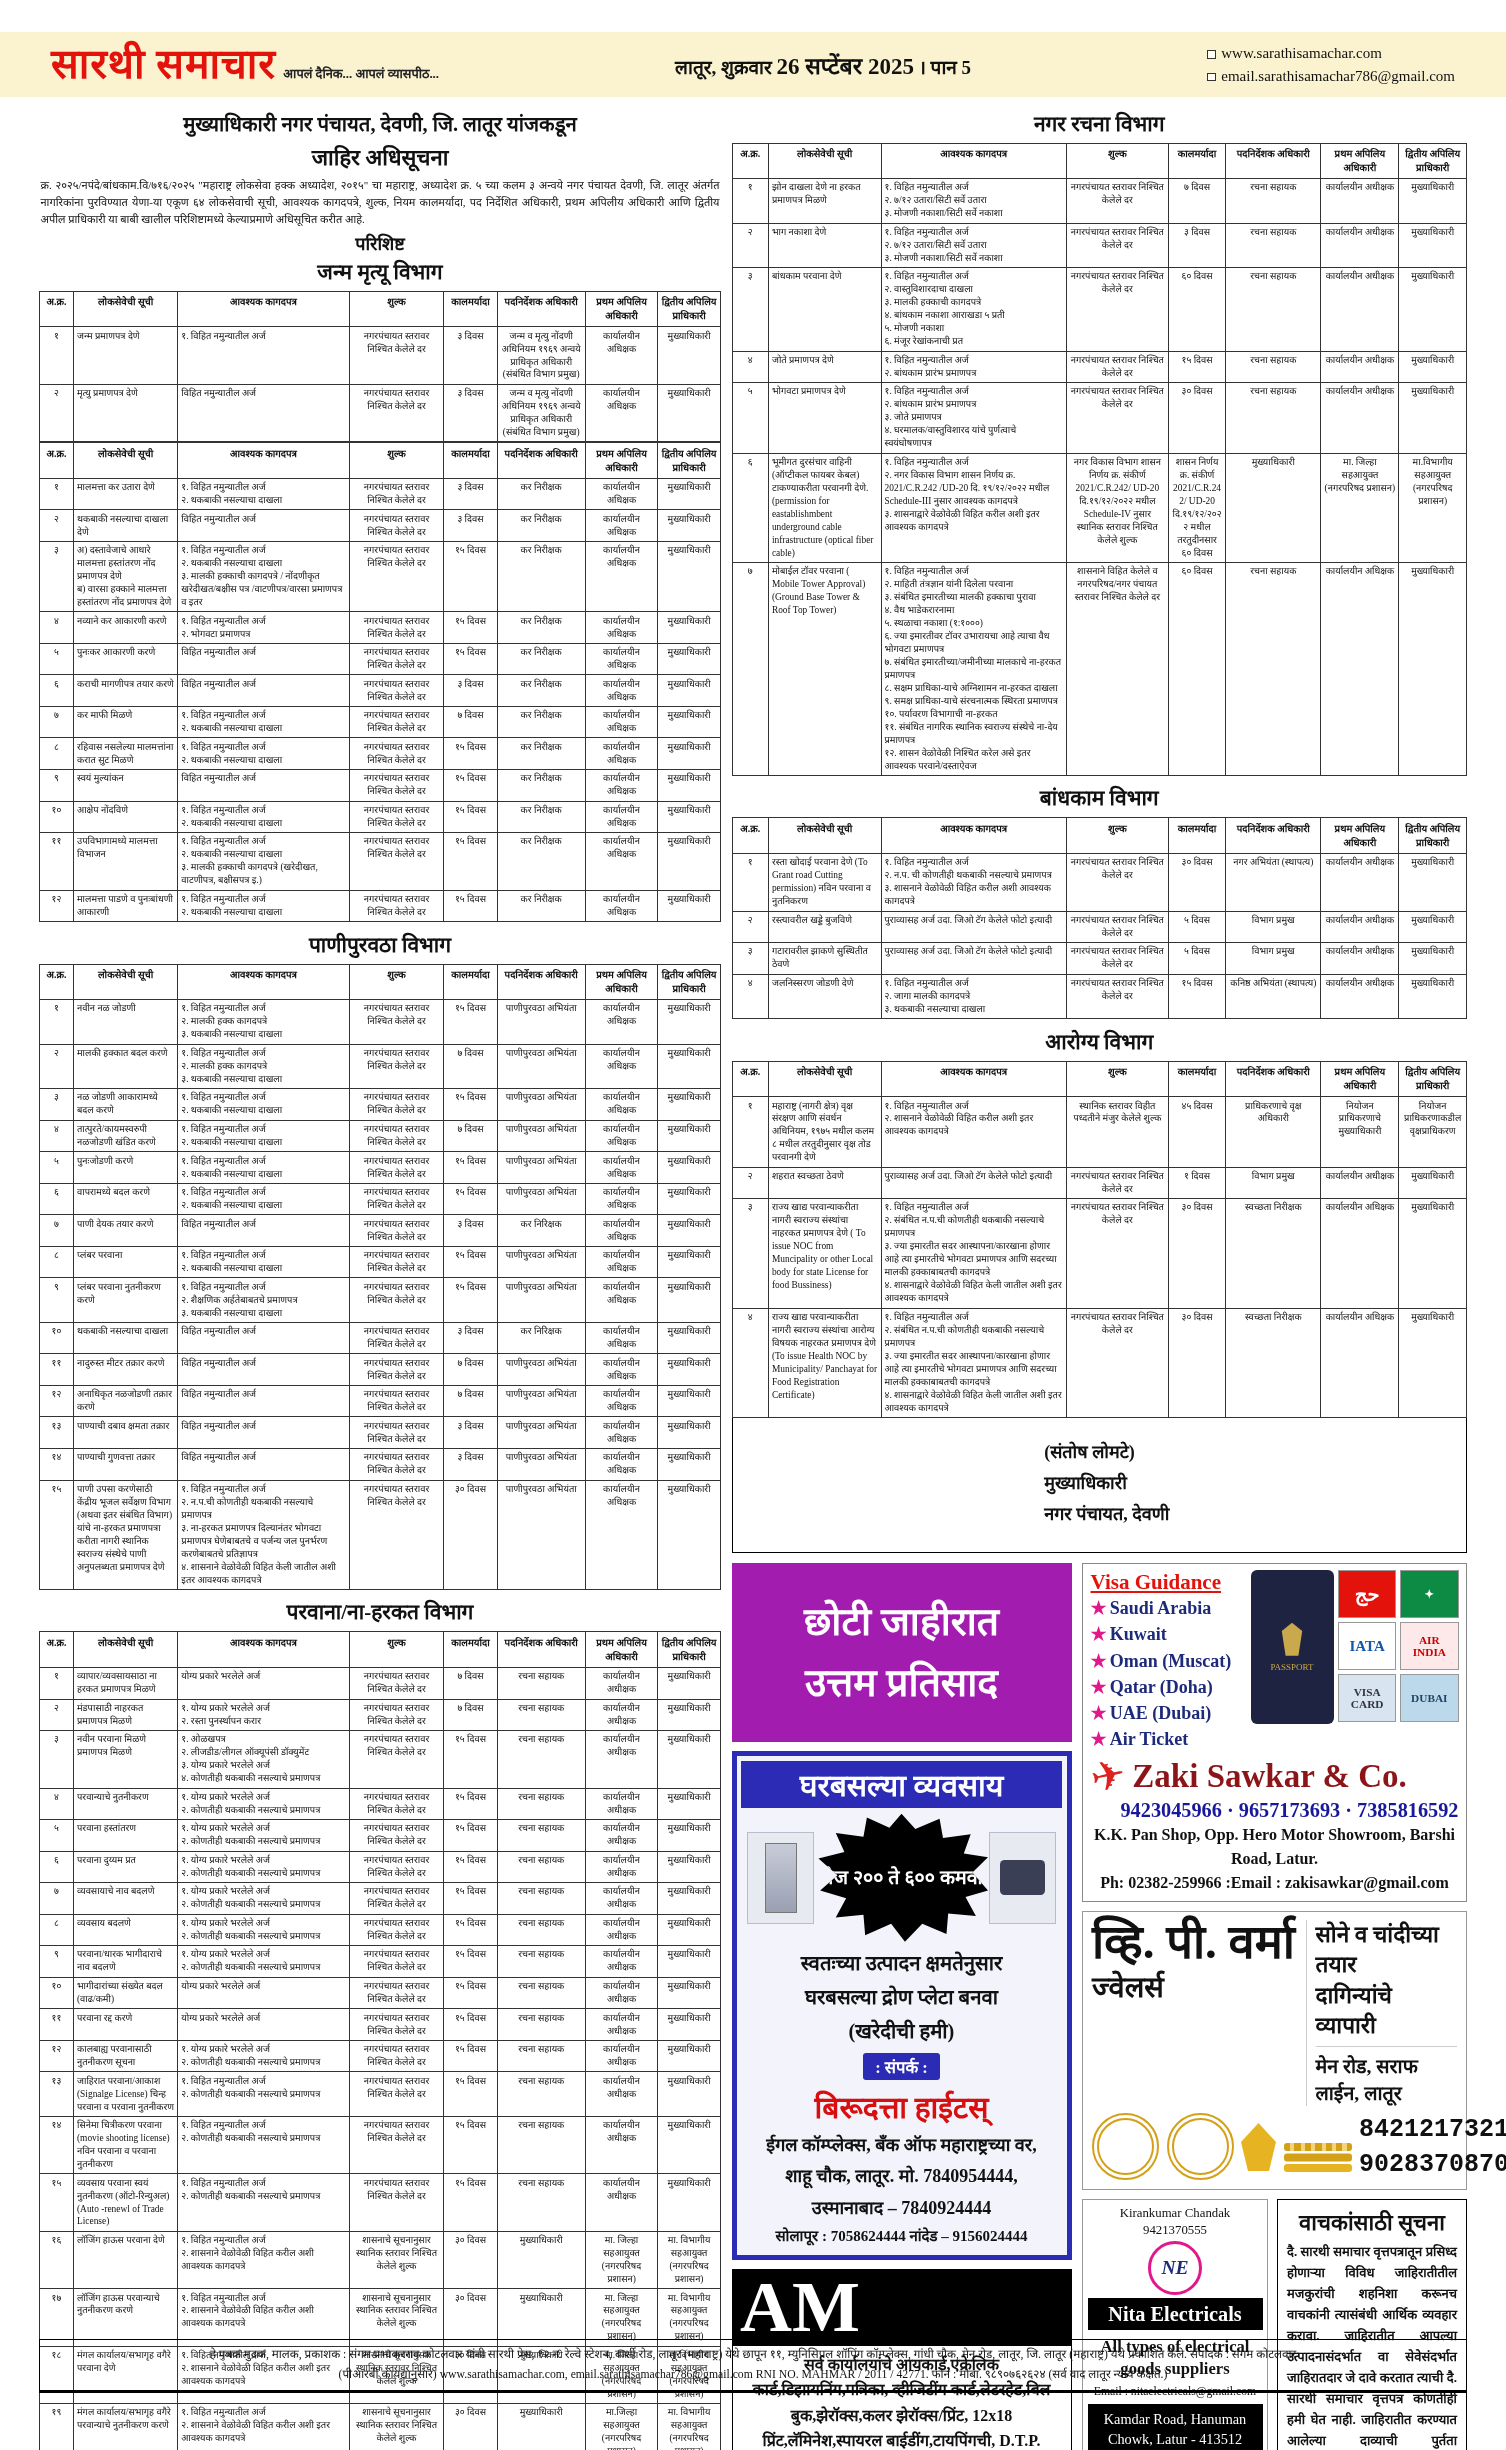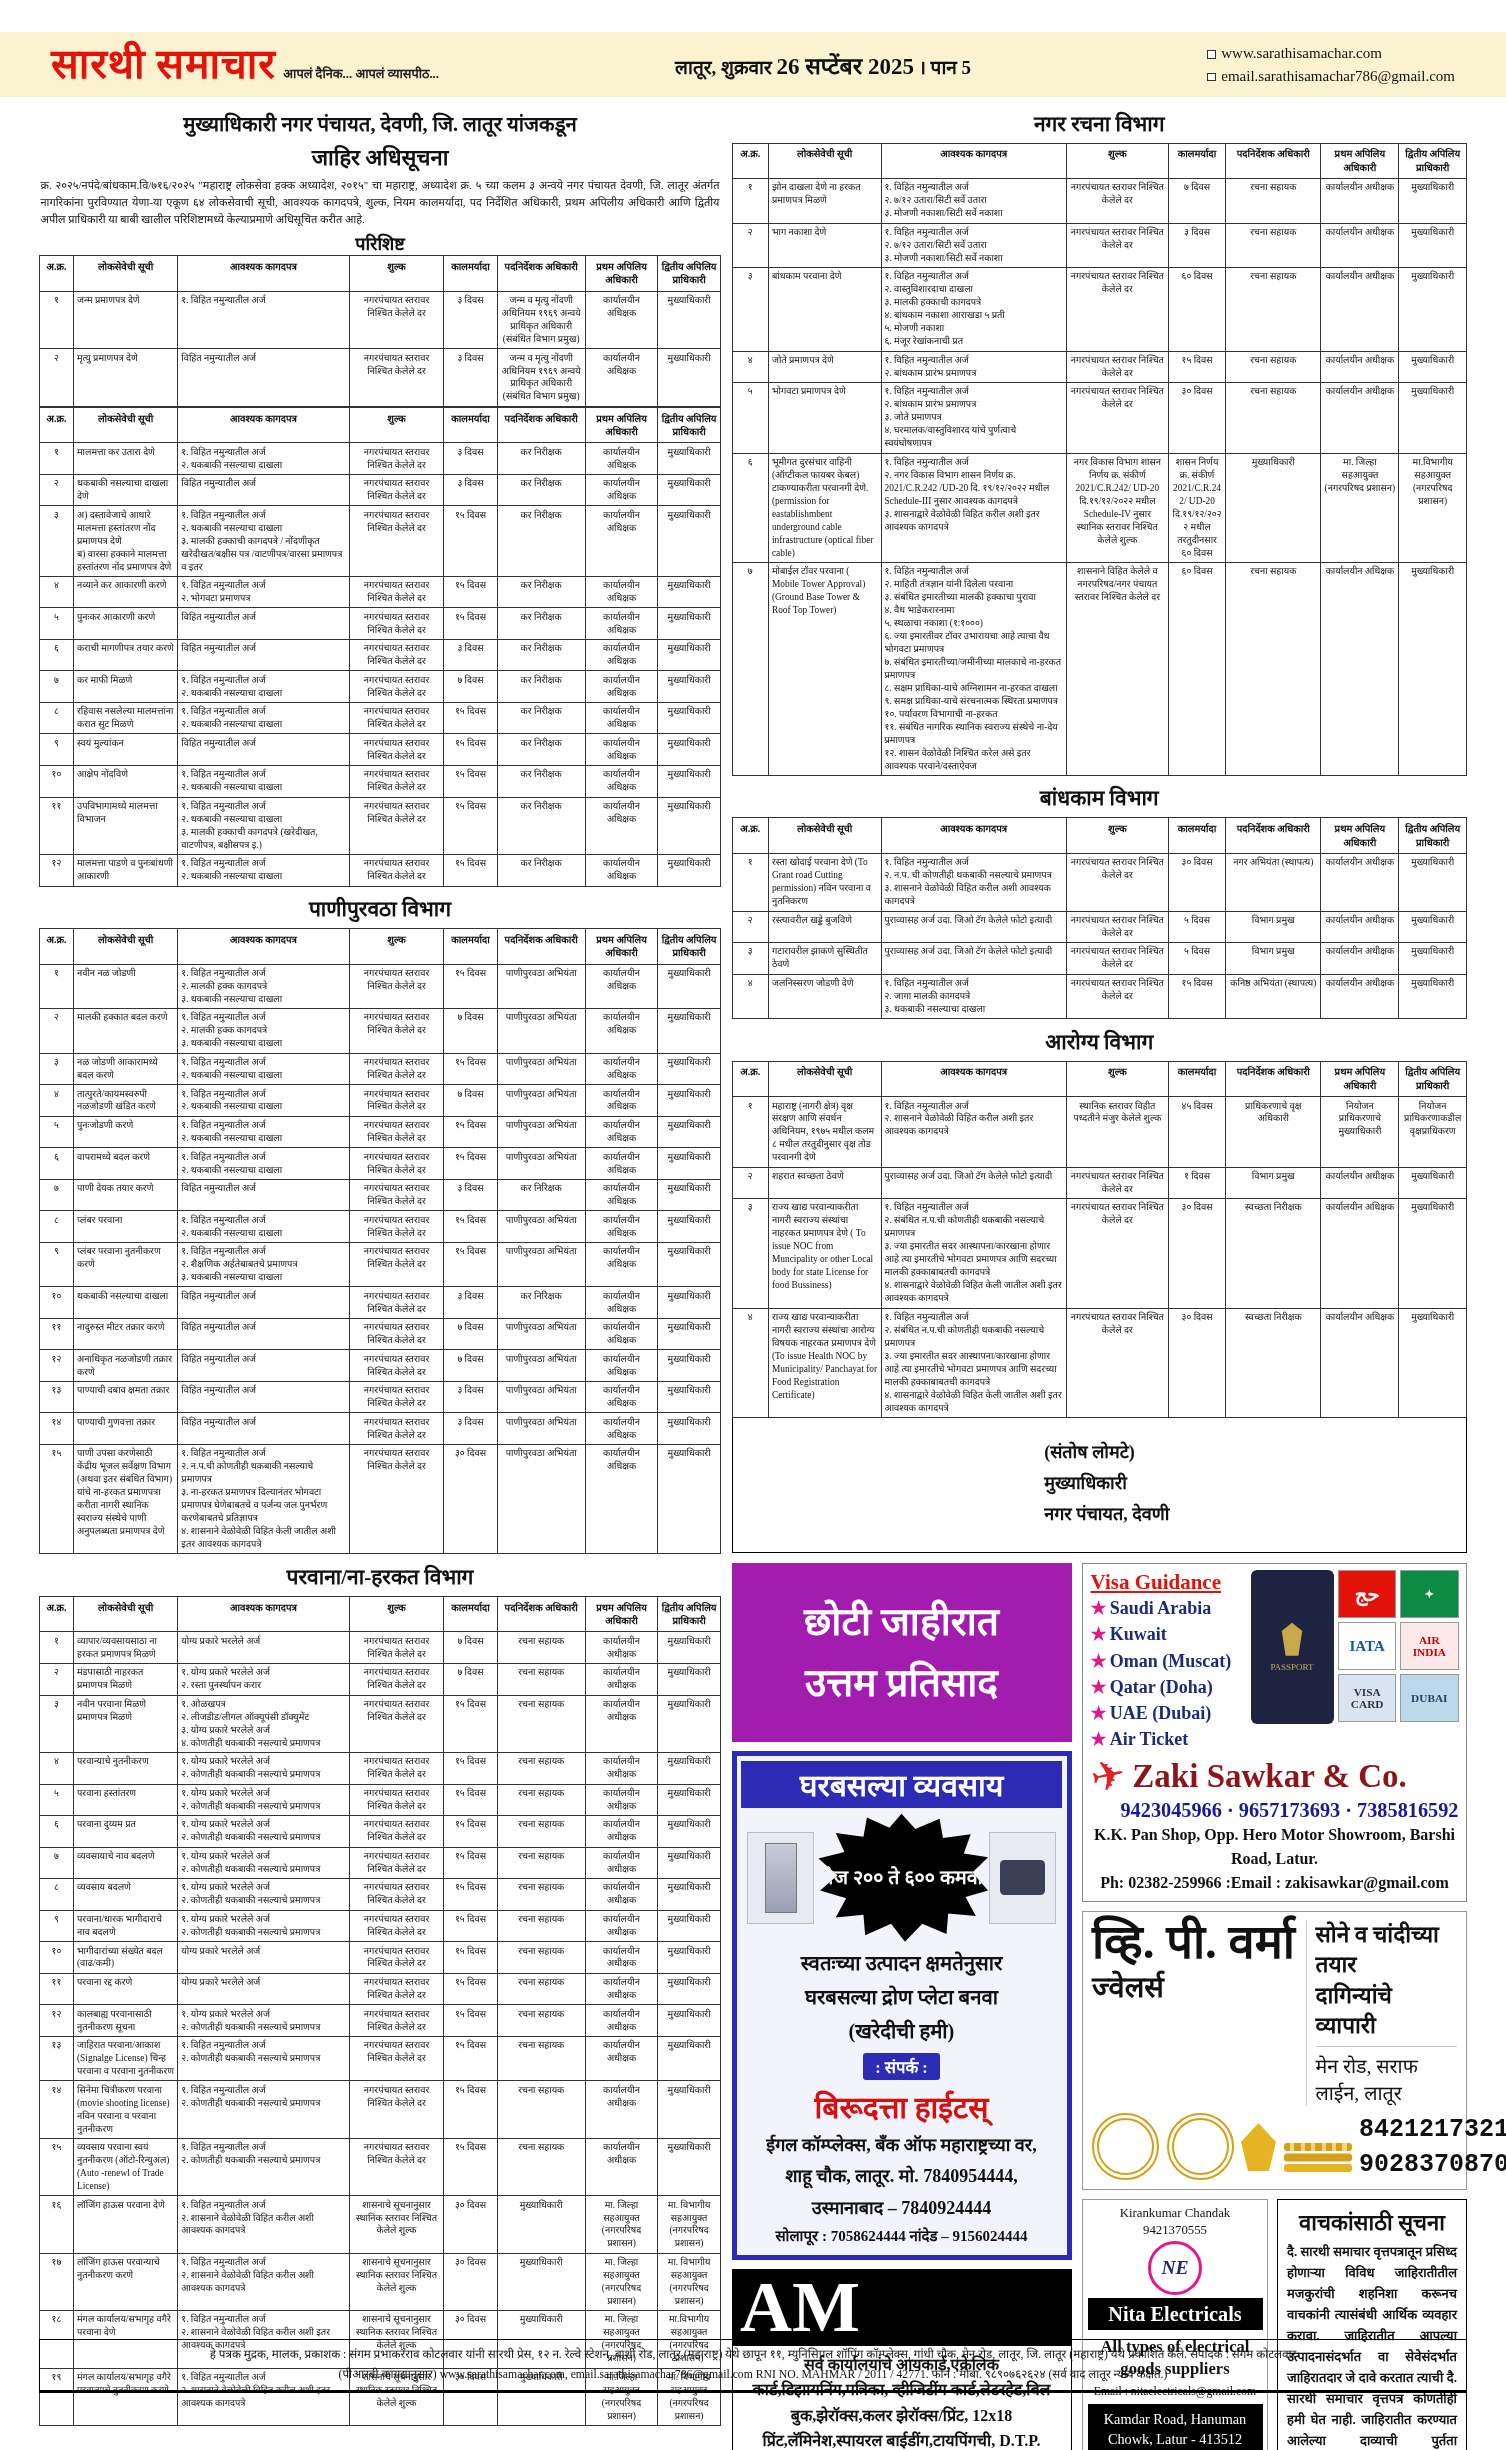--- a/index.html
+++ b/index.html
@@ -87,21 +87,21 @@
   .plane{font-size:41px;color:#d22;transform:rotate(-12deg);line-height:1;}
   .zaki-name{color:#8c1519;font-weight:bold;font-size:33px;white-space:nowrap;}
   .zaki-phones{color:#18189a;font-weight:bold;font-size:20.3px;text-align:right;margin-top:1.5px;}
   .zaki-addr{font-weight:bold;font-size:16px;text-align:center;line-height:1.5;margin-top:1.5px;}
   .ad-verma{border:1.5px solid #999;padding:7.5px 9px;background:#fff;}
   .verma-top{display:flex;gap:10.5px;align-items:flex-start;}
   .verma-name{font-weight:bold;font-size:47px;line-height:0.95;}
   .verma-sub{font-weight:bold;font-size:29px;margin-top:1.5px;}
   .verma-right{flex:1;border-left:1.5px solid #ccc;padding-left:9px;}
   .verma-desc{font-weight:bold;font-size:22.6px;line-height:1.35;}
-  .verma-addr{font-weight:normal;font-size:19.6px;border-top:1.5px solid #ccc;margin-top:4.5px;padding-top:4.5px;}
+  .verma-addr{font-weight:bold;font-size:19.6px;border-top:1.5px solid #ccc;margin-top:4.5px;padding-top:4.5px;}
   .verma-body{display:flex;align-items:center;margin-top:6px;gap:7.5px;}
   .jewels{flex:1;display:flex;align-items:center;gap:7.5px;}
   .bangle{width:53px;height:53px;border:7.5px double #d4a017;border-radius:50%;}
   .pendant{width:35px;height:48px;background:#e6b422;clip-path:polygon(50% 0,100% 40%,80% 100%,20% 100%,0 40%);}
   .chain{width:68px;height:7.5px;background:repeating-linear-gradient(90deg,#d4a017 0 6px,#f4d47a 6px 10.5px);border-radius:3px;box-shadow:0 10.5px 0 #d4a017,0 21px 0 #e6b422;}
   .verma-phones{font-weight:bold;font-size:25px;font-family:"Liberation Mono",monospace;text-align:right;line-height:1.4;}
   .ads-bottom{display:flex;gap:9px;}
   .ad-nita{width:175px;flex:none;border:0.8px solid #999;text-align:center;padding:4.5px;}
   .nita-contact{font-size:12.8px;line-height:1.3;}
   .ne-logo{width:48px;height:48px;border-radius:50%;border:3px solid #e0188c;margin:3px auto;display:flex;align-items:center;justify-content:center;font-weight:bold;font-size:19.6px;color:#1d2a7a;font-style:italic;}
@@ -135,20 +135,21 @@
 </div>
 
 <div class="content">
 
   <div class="col-left">
     <div class="notice-issuer">मुख्याधिकारी नगर पंचायत, देवणी, जि. लातूर यांजकडून</div>
     <div class="notice-title">जाहिर अधिसूचना</div>
     <div class="notice-body">क्र. २०२५/नपंदे/बांधकाम.वि/७१६/२०२५ "महाराष्ट्र लोकसेवा हक्क अध्यादेश, २०१५" चा महाराष्ट्र, अध्यादेश क्र. ५ च्या कलम ३ अन्वये नगर पंचायत देवणी, जि. लातूर अंतर्गत नागरिकांना पुरविण्यात येणा-या एकूण ६४ लोकसेवाची सूची, आवश्यक कागदपत्रे, शुल्क, नियम कालमर्यादा, पद निर्देशित अधिकारी, प्रथम अपिलीय अधिकारी आणि द्वितीय अपील प्राधिकारी या बाबी खालील परिशिष्टामध्ये केल्याप्रमाणे अधिसूचित करीत आहे.</div>
     <div class="appendix">परिशिष्ट</div>
 
+    <div class="dept-title first">जन्म मृत्यू विभाग</div>
     <table class="svc">
       <thead>
           <tr>
             <th>अ.क्र.</th>
             <th>लोकसेवेची सूची</th>
             <th>आवश्यक कागदपत्र</th>
             <th>शुल्क</th>
             <th>कालमर्यादा</th>
             <th>पदनिर्देशक अधिकारी</th>
             <th>प्रथम अपिलिय अधिकारी</th>

